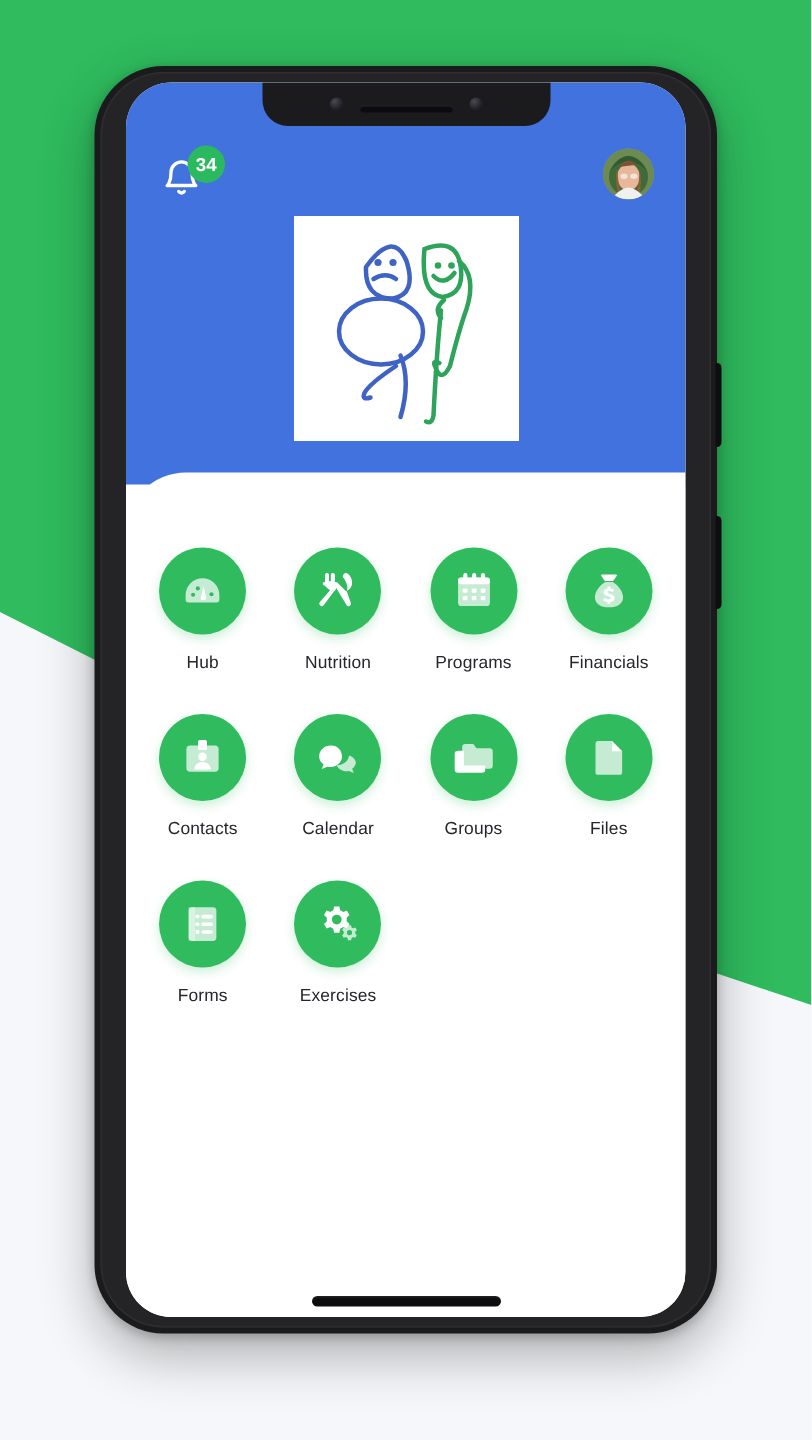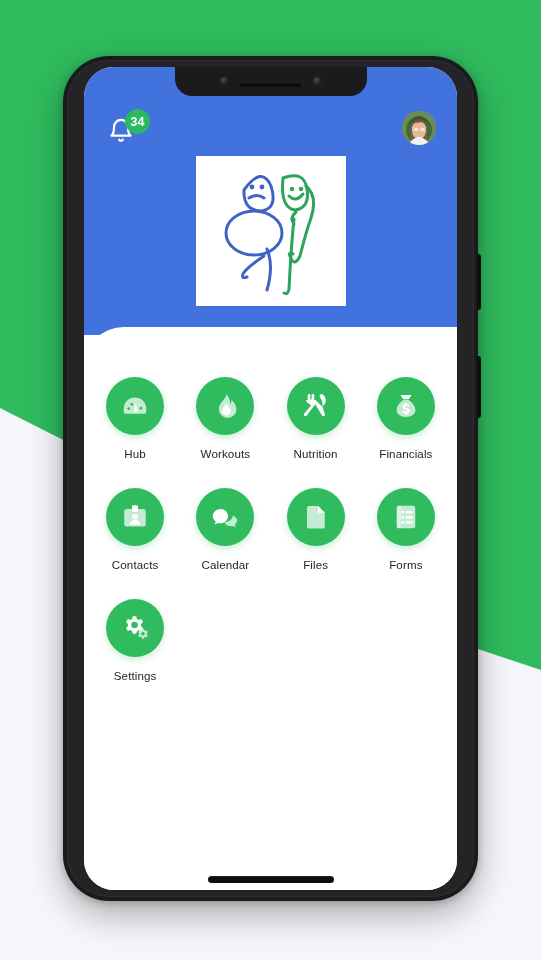--- a/index.html
+++ b/index.html
@@ -26,21 +26,21 @@
     position: absolute;
     inset: 0;
     width: 541px;
     height: 960px;
   }
 
   
   #phone {
     position: absolute;
     left: 63px;
-    top: 56px;
+    top: 44px;
     width: 415px;
     height: 845px;
     background: #1b1b1d;
     border-radius: 46px;
     box-shadow: 0 14px 36px rgba(0,0,0,.30), 0 2px 8px rgba(0,0,0,.22);
   }
   #phone-inner-bevel {
     position: absolute;
     inset: 4px;
     border-radius: 42px;
@@ -287,48 +287,59 @@
               <path d="M12 5.2A9 9 0 0 0 3 14.2v2.6a1.3 1.3 0 0 0 1.3 1.3h15.4a1.3 1.3 0 0 0 1.3-1.3v-2.6A9 9 0 0 0 12 5.2Z" fill="#ffffff" opacity=".72"></path>
               <circle cx="7" cy="14" r="1.1" fill="#2fbb5e"></circle>
               <circle cx="9.5" cy="10.6" r="1.1" fill="#2fbb5e"></circle>
               <circle cx="16.8" cy="13.7" r="1.1" fill="#2fbb5e"></circle>
               <path d="M12.6 9.4 13.9 15.4a1.5 1.5 0 0 1-2.9.6Z" fill="#ffffff"></path>
             </svg>
           </div>
           <div class="tile-label">Hub</div>
         </div>
 
-        <div class="tile">
-          <div class="tile-circle">
-            <svg width="30" height="30" viewBox="0 0 24 24">
-              <path d="M12.8 2.4c.4 2.6-1.2 3.6-2.4 5.1-2 2.4-3.3 4-3.3 7a7 7 0 1 0 14 0c0-3.5-2.4-6-4-7.6.3 1.6-.2 2.7-1 3.2.1-2.8-1.2-5.6-3.3-7.7Z" fill="#ffffff" opacity=".72"></path>
-              <path d="M12.2 10c.6 2-1.1 2.6-1.9 3.8a3.6 3.6 0 0 0-.7 2.2 3.5 3.5 0 1 0 7 0c0-1.9-1.5-3.4-2.7-4.6-.6-.6-1.2-1-1.7-1.4Z" fill="#ffffff"></path>
-            </svg>
-          </div>
-          <div class="tile-label">Workouts</div>
-        </div>
 
 
         <div class="tile">
           <div class="tile-circle">
             <svg width="30" height="30" viewBox="0 0 24 24">
               <g stroke="#ffffff" stroke-width="1.9" stroke-linecap="round" fill="none">
                 <path d="M6.5 3.4v4.2"></path>
                   <path d="M9.4 3.4v4.2"></path>
                 <path d="M8 7.6v0"></path>
               </g>
               <path d="M5.4 3.4a.9.9 0 0 1 1.8 0v4.3a.9.9 0 0 1-1.8 0Z" fill="#ffffff"></path>
               <path d="M8.8 3.4a.9.9 0 0 1 1.8 0v4.3a.9.9 0 0 1-1.8 0Z" fill="#ffffff"></path>
               <path d="M5.2 7.2h5.6a.9.9 0 0 1 .9 1.1l-.4 2.2a2.1 2.1 0 0 1-1 1.5L4.6 19.6a1.3 1.3 0 0 1-2 -1.7l5.5-6.4a2 2 0 0 0-.8-.5L5.0 9.1a.9.9 0 0 1 .2-1.9Z" fill="#ffffff"></path>
               <path d="M17.5 2.8c1.8 1.4 2.6 3.6 2.2 5.7-.3 1.8-1.6 3-2.8 3.5l2.2 6.3a1.3 1.3 0 0 1-2.3 1.2L10.6 9.2a1.1 1.1 0 0 1 1.7-1.4l4.4 4.5c.6-.8.7-2 .4-3.3-.3-1.5-1-2.8-1.6-3.7a1.1 1.1 0 0 1 2-2.5Z" fill="#ffffff"></path>
             </svg>
           </div>
           <div class="tile-label">Nutrition</div>
         </div>
 
+        <div class="tile">
+          <div class="tile-circle">
+            <svg width="30" height="30" viewBox="0 0 24 24">
+              <rect x="3.5" y="4.8" width="17" height="15.2" rx="1.8" fill="#ffffff" opacity=".72"></rect>
+              <rect x="3.5" y="4.8" width="17" height="3.6" rx="1.6" fill="#ffffff"></rect>
+              <rect x="6.3" y="2.4" width="2.2" height="4.2" rx="1.1" fill="#ffffff"></rect>
+              <rect x="11" y="2.4" width="2.2" height="4.2" rx="1.1" fill="#ffffff"></rect>
+              <rect x="15.7" y="2.4" width="2.2" height="4.2" rx="1.1" fill="#ffffff"></rect>
+              <g fill="#ffffff">
+                <rect x="6" y="10.6" width="2.5" height="2.3" rx=".5"></rect>
+                <rect x="10.8" y="10.6" width="2.5" height="2.3" rx=".5"></rect>
+                <rect x="15.6" y="10.6" width="2.5" height="2.3" rx=".5"></rect>
+                <rect x="6" y="14.6" width="2.5" height="2.3" rx=".5"></rect>
+                <rect x="10.8" y="14.6" width="2.5" height="2.3" rx=".5"></rect>
+                <rect x="15.6" y="14.6" width="2.5" height="2.3" rx=".5"></rect>
+              </g>
+            </svg>
+          </div>
+          <div class="tile-label">Programs</div>
+        </div>
 
 
         <div class="tile">
           <div class="tile-circle">
             <svg width="30" height="30" viewBox="0 0 24 24">
               <path d="M8.3 3.2h7.4a.5.5 0 0 1 .4.8l-1.9 2.6H9.8L7.9 4a.5.5 0 0 1 .4-.8Z" fill="#ffffff"></path>
               <path d="M10 7.2h4c2.4 1.4 5.5 4.6 5.5 8.2 0 3.2-3 5.3-7.5 5.3s-7.5-2.1-7.5-5.3c0-3.6 3.1-6.8 5.5-8.2Z" fill="#ffffff" opacity=".72"></path>
               <path d="M12.7 9.6v.9c.8.1 1.5.4 2 .8l-.7 1.3a3.2 3.2 0 0 0-1.8-.6c-.6 0-1 .2-1 .6 0 1.2 3.8.6 3.8 3.1 0 1.1-.8 2-2.3 2.2v1h-1.5v-1a4.6 4.6 0 0 1-2.4-1l.8-1.3c.6.5 1.4.8 2.2.8.7 0 1.1-.2 1.1-.7 0-1.2-3.8-.6-3.8-3 0-1.1.8-1.9 2.1-2.1v-1Z" fill="#ffffff"></path>
             </svg>
           </div>
@@ -353,20 +364,29 @@
         <div class="tile">
           <div class="tile-circle">
             <svg width="30" height="30" viewBox="0 0 24 24">
               <path d="M14.4 11.4c0 3.2-2.8 5.7-6.3 5.7a8 8 0 0 1-1.5-.2l-3 1.2 1-2.5a5.3 5.3 0 0 1-2.4-4.2c0-3.2 2.8-5.8 6.3-5.8s5.9 2.6 5.9 5.8Z" fill="#ffffff"></path>
               <path d="M21.8 14.4c0 1.5-.8 2.8-2 3.6l.9 2.2-2.6-1a6.6 6.6 0 0 1-1.3.1c-2.4 0-4.5-1.3-5.2-3.2a8.3 8.3 0 0 0 3.1-.7c2-.9 3.3-2.6 3.5-4.5 2.1.6 3.6 2.3 3.6 4.2Z" fill="#ffffff" opacity=".72"></path>
             </svg>
           </div>
           <div class="tile-label">Calendar</div>
         </div>
 
+        <div class="tile">
+          <div class="tile-circle">
+            <svg width="30" height="30" viewBox="0 0 24 24">
+              <path d="M7.4 4.8h4.3l1.6 2.2h7a1.7 1.7 0 0 1 1.7 1.7v7.6a1.7 1.7 0 0 1-1.7 1.7H7.4a1.7 1.7 0 0 1-1.7-1.7V6.5a1.7 1.7 0 0 1 1.7-1.7Z" fill="#ffffff" opacity=".72"></path>
+              <path d="M3.4 8.4h3.2v7.8H18v2.2a1.7 1.7 0 0 1-1.7 1.7H3.4a1.7 1.7 0 0 1-1.7-1.7v-8.3a1.7 1.7 0 0 1 1.7-1.7Z" fill="#ffffff"></path>
+            </svg>
+          </div>
+          <div class="tile-label">Groups</div>
+        </div>
 
         <div class="tile">
           <div class="tile-circle">
             <svg width="30" height="30" viewBox="0 0 24 24">
               <path d="M6.2 3.2h7.4L19 8.6v11.2a1.4 1.4 0 0 1-1.4 1.4H6.2a1.4 1.4 0 0 1-1.4-1.4V4.6a1.4 1.4 0 0 1 1.4-1.4Z" fill="#ffffff" opacity=".72"></path>
               <path d="M13.6 3.2 19 8.6h-5.4Z" fill="#ffffff"></path>
             </svg>
           </div>
           <div class="tile-label">Files</div>
         </div>
@@ -391,21 +411,21 @@
 
         <div class="tile">
           <div class="tile-circle">
             <svg width="30" height="30" viewBox="0 0 24 24">
               <path d="M10.2 2.6h2.8l.45 2.1a6.6 6.6 0 0 1 1.55.9l2-.75 1.4 2.4-1.55 1.45a6.7 6.7 0 0 1 0 1.8l1.55 1.45-1.4 2.4-2-.75a6.6 6.6 0 0 1-1.55.9L13 16.6h-2.8l-.45-2.1a6.6 6.6 0 0 1-1.55-.9l-2 .75-1.4-2.4 1.55-1.45a6.7 6.7 0 0 1 0-1.8L4.8 7.25l1.4-2.4 2 .75a6.6 6.6 0 0 1 1.55-.9Z" fill="#ffffff"></path>
               <circle cx="11.6" cy="9.6" r="2.6" fill="#2fbb5e"></circle>
               <path d="M17.6 12.6h1.6l.3 1.2a3.8 3.8 0 0 1 .9.5l1.1-.4.8 1.35-.85.85a3.9 3.9 0 0 1 0 1l.85.85-.8 1.35-1.1-.4a3.8 3.8 0 0 1-.9.5l-.3 1.2h-1.6l-.3-1.2a3.8 3.8 0 0 1-.9-.5l-1.1.4-.8-1.35.85-.85a3.9 3.9 0 0 1 0-1l-.85-.85.8-1.35 1.1.4a3.8 3.8 0 0 1 .9-.5Z" fill="#ffffff" opacity=".72"></path>
               <circle cx="18.4" cy="16.6" r="1.35" fill="#2fbb5e"></circle>
             </svg>
           </div>
-          <div class="tile-label">Settings</div>
+          <div class="tile-label">Exercises</div>
         </div>
 
       </div>
     </div>
   </div>
 
   <div id="grill"></div>
 </div>
 
 </body></html>

